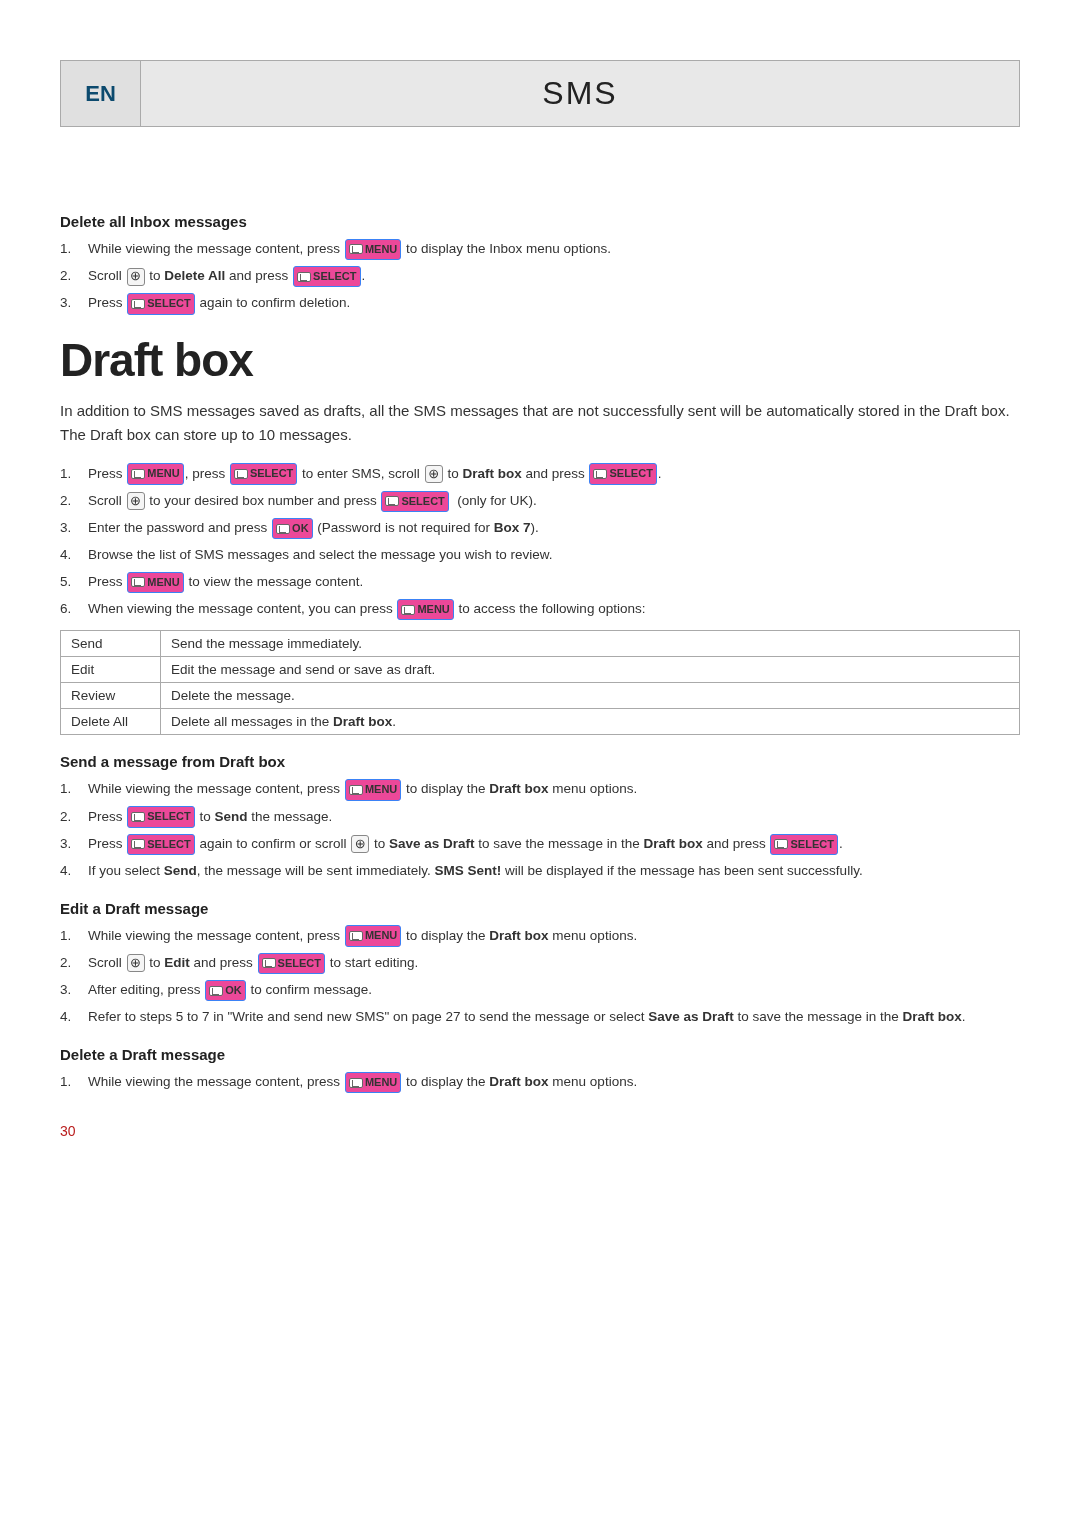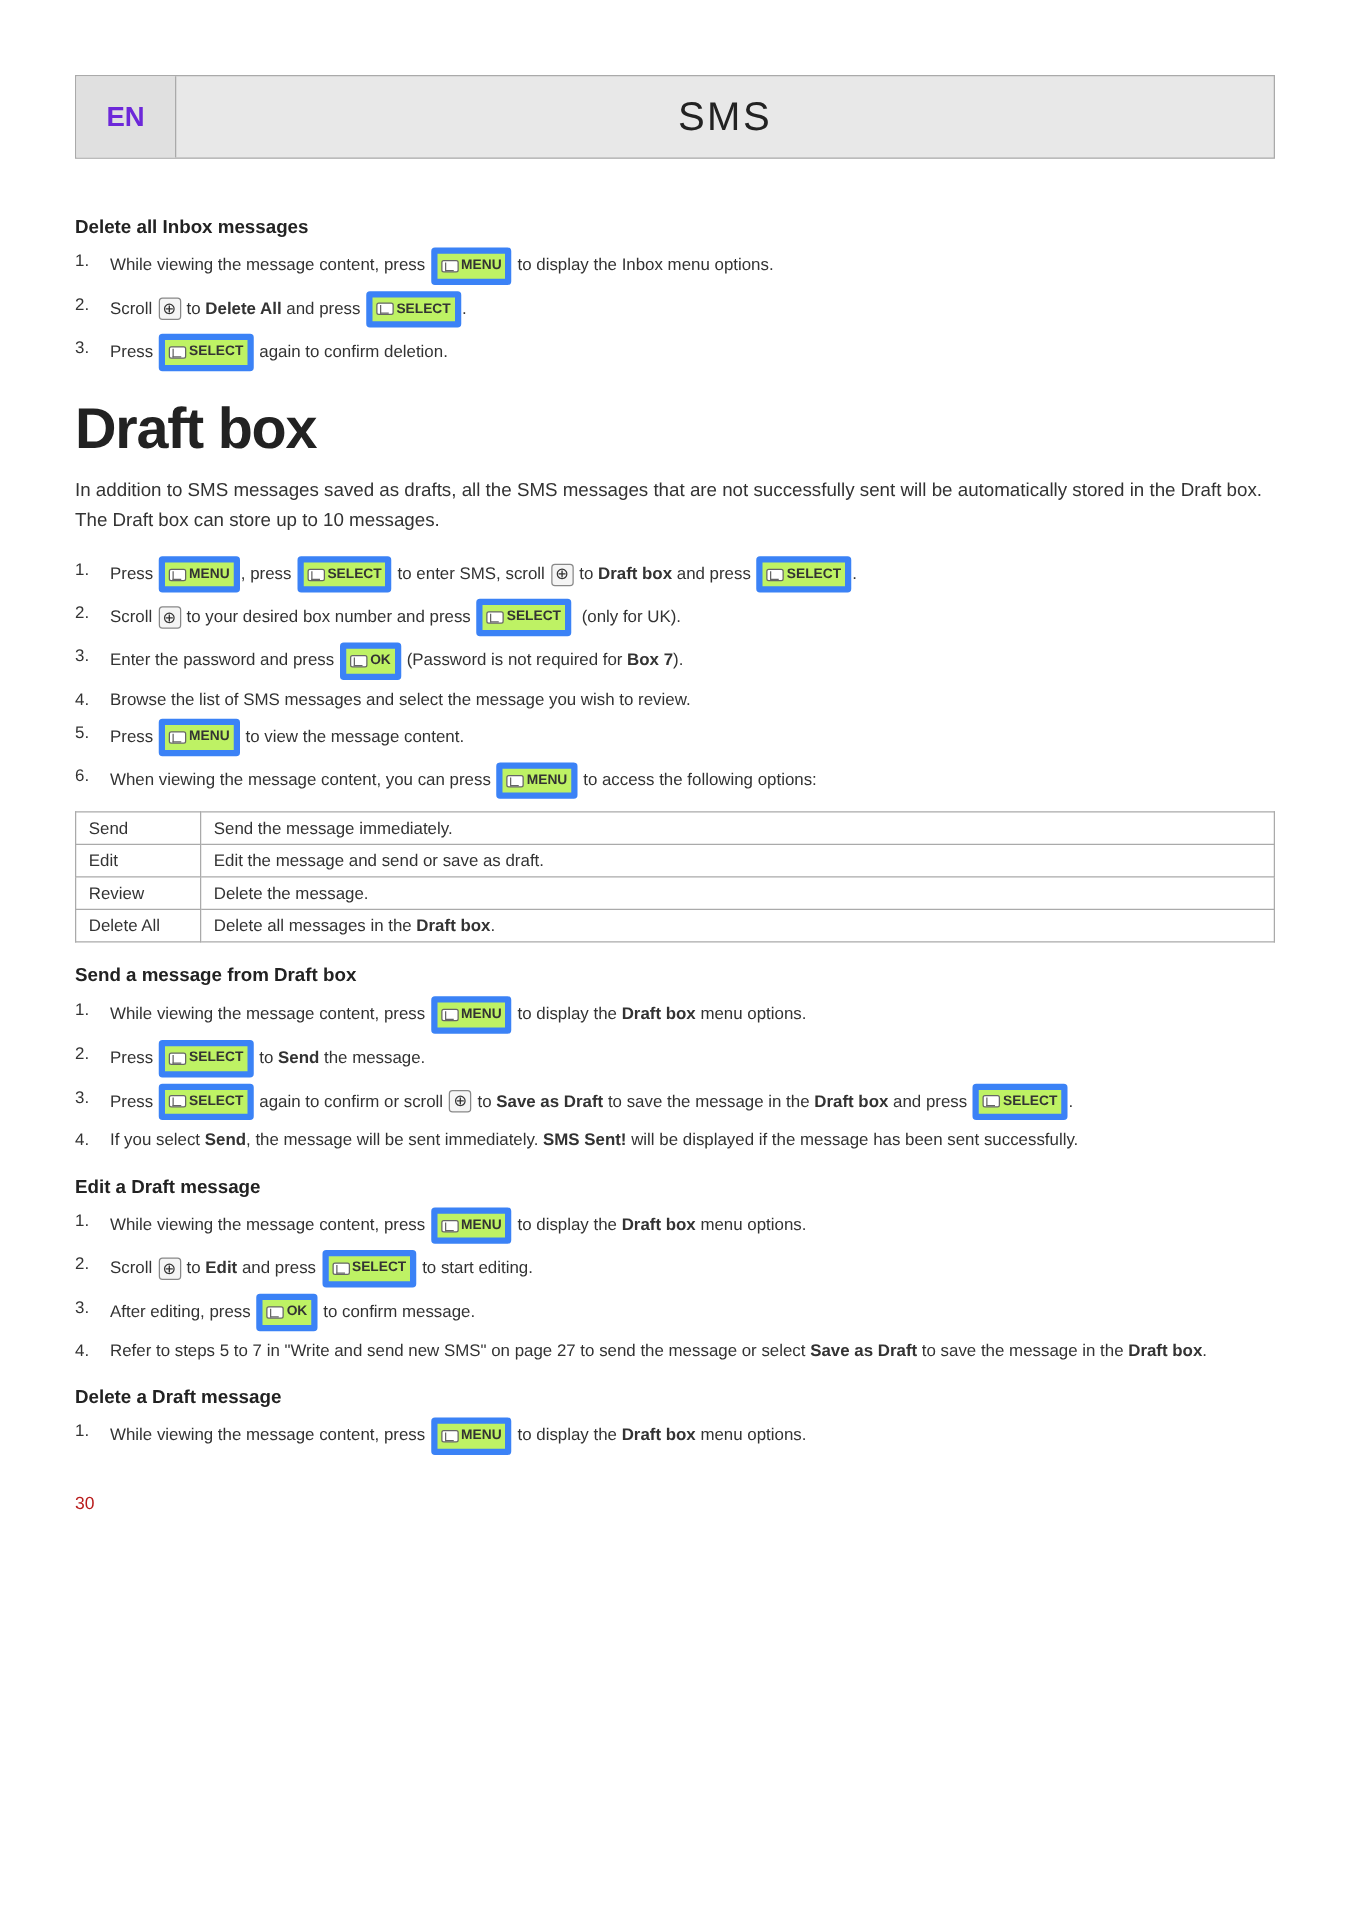--- a/index.html
+++ b/index.html
@@ -20,39 +20,40 @@
       margin: 60px 60px 0 60px;
       border: 1px solid #aaa;
       background: #e8e8e8;
     }
     .header-en {
       background: #e0e0e0;
       border-right: 1px solid #aaa;
       padding: 18px 22px;
       font-size: 22px;
       font-weight: bold;
-      color: #6d28d9;
+      color: #0c4a6e;
       display: flex;
       align-items: center;
       justify-content: center;
       min-width: 80px;
     }
     .header-title {
       flex: 1;
       text-align: center;
       font-size: 32px;
       font-weight: normal;
       letter-spacing: 2px;
       padding: 14px 0;
       color: #222;
     }
 
     
     .content {
       padding: 28px 60px 40px 60px;
+      margin-top: 40px;
     }
 
     
     .section-heading {
       font-size: 15px;
       font-weight: bold;
       color: #222;
       margin-bottom: 8px;
       margin-top: 18px;
     }
@@ -95,25 +96,25 @@
       color: #333;
     }
     ol.steps li .step-text {
       flex: 1;
     }
 
     
     .icon-btn {
       display: inline-flex;
       align-items: center;
-      border: 5px solid #3b82f6;
+      border: 1px solid #3b82f6;
       border-radius: 3px;
       padding: 1px 3px;
       margin: 0 1px;
-      background: #bef264;
+      background: #ec4899;
       font-size: 11px;
       vertical-align: middle;
       white-space: nowrap;
     }
     .icon-btn .icon-shape {
       display: inline-block;
       width: 14px;
       height: 10px;
       border: 1px solid #666;
       border-radius: 2px;

